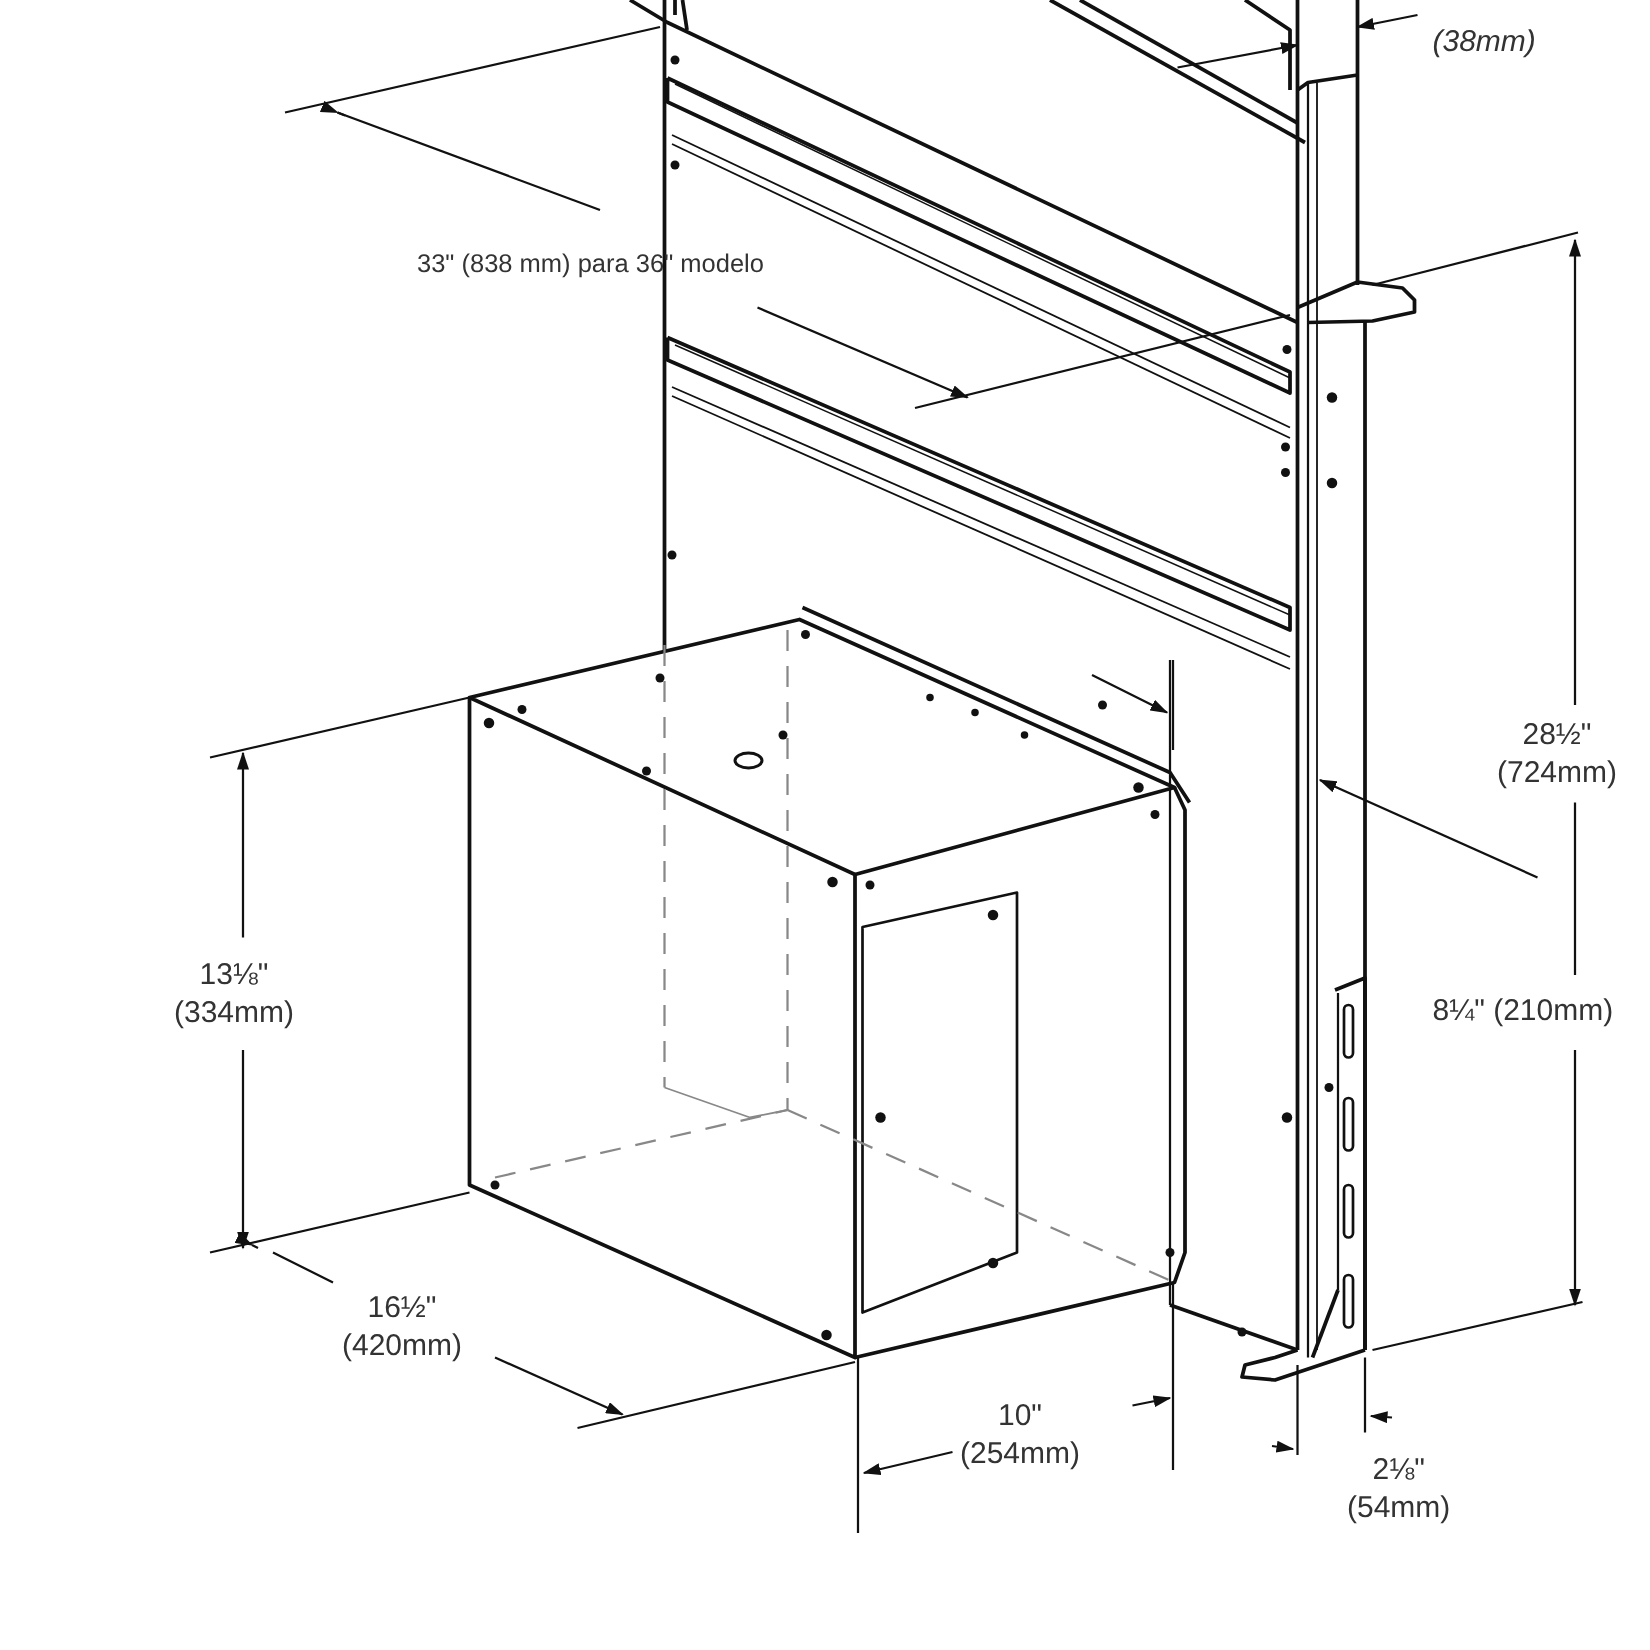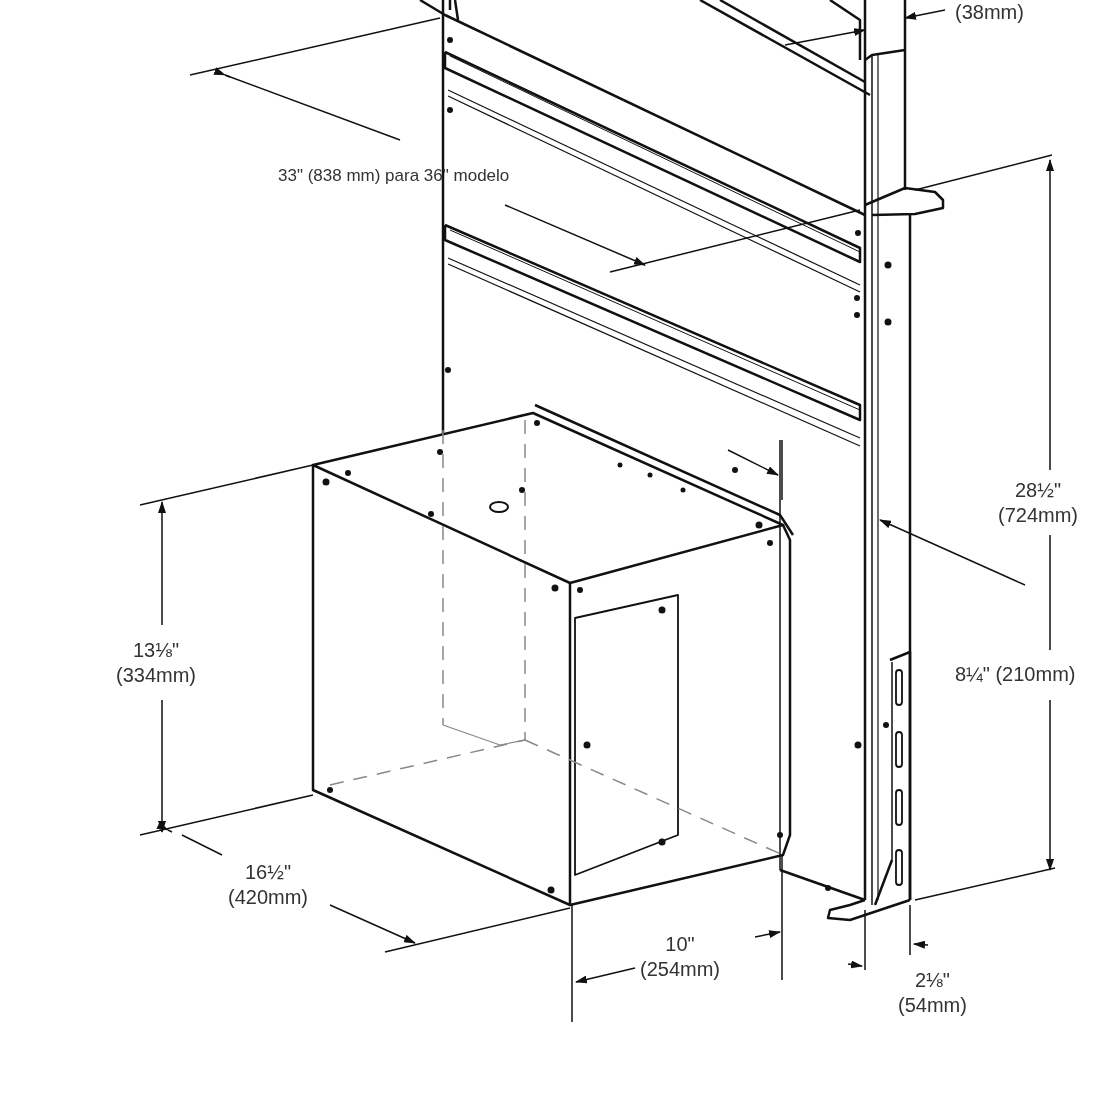--- a/index.html
+++ b/index.html
@@ -154,21 +154,21 @@
     <line x1="635" y1="968" x2="576" y2="982" marker-end="url(#arr)"></line>
     <line x1="755" y1="937" x2="780" y2="932" marker-end="url(#arr)"></line>
 
     <line x1="865" y1="910" x2="865" y2="970"></line>
     <line x1="910" y1="905" x2="910" y2="955"></line>
     <line x1="848" y1="964" x2="862" y2="966" marker-end="url(#arr)"></line>
     <line x1="928" y1="945" x2="914" y2="944" marker-end="url(#arr)"></line>
   </g>
 </svg>
 
-<div class="lbl big" style="left:955px; top:0;">
+<div class="lbl big" style="left:955px; top:16px;font-style:italic;">
   <span>(38mm)</span>
 </div>
 
 <div class="lbl small" style="left:278px; top:165px;">
   <span>33" (838 mm) para 36" modelo</span>
 </div>
 
 <div class="lbl big" style="left:998px; top:478px;">
   <span>28½"</span>
   <span>(724mm)</span>

